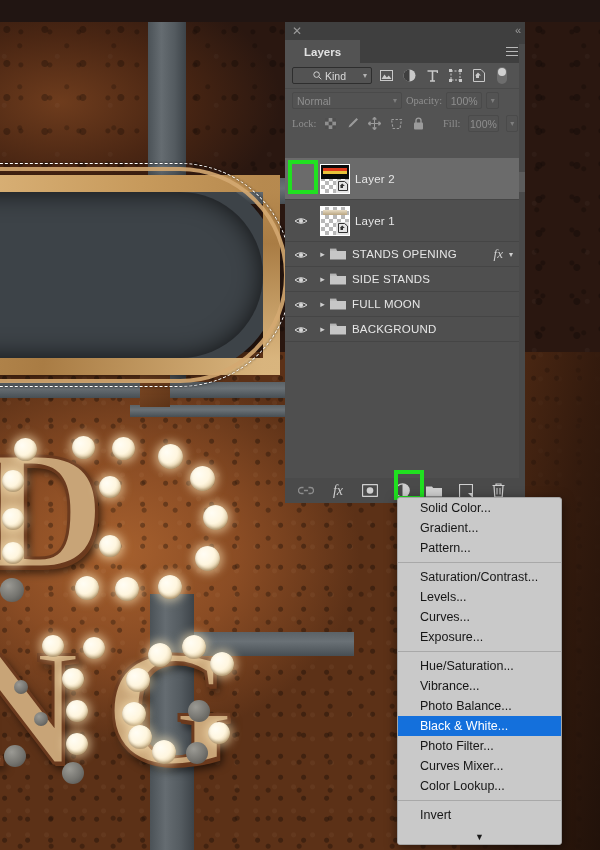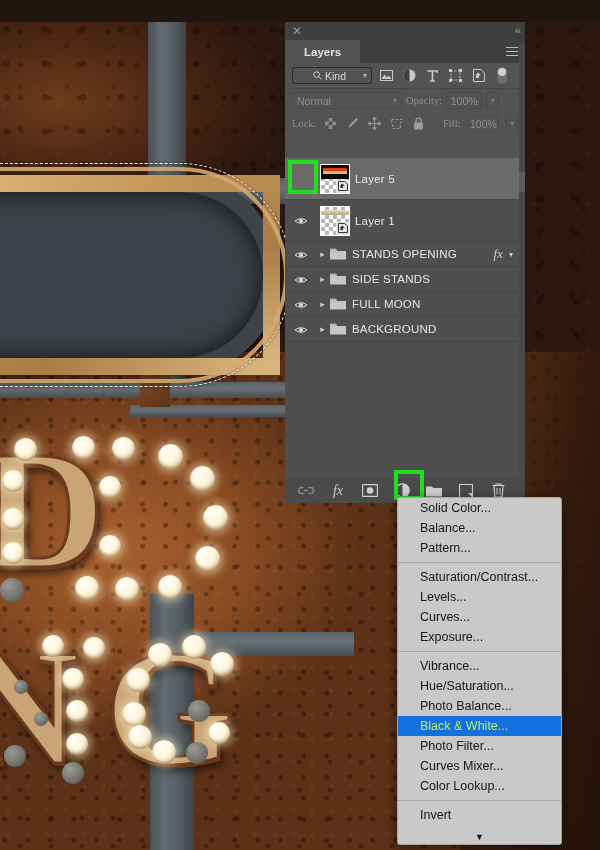--- a/index.html
+++ b/index.html
@@ -165,21 +165,21 @@
   .greenbox { position:absolute; border:4px solid #20e020; pointer-events:none; }
 
   
   .ctxmenu {
     position:absolute; left:397px; top:497px; width:165px; height:348px;
     background:#c9c9c9; border:1px solid #a5a5a5; border-radius:3px;
     box-shadow:0 3px 12px rgba(0,0,0,.5); overflow:hidden; color:#161616;
     font-size:12.5px;
   }
   .mi { height:20px; display:flex; align-items:center; padding-left:22px; white-space:nowrap; }
-  .mi.hl { background:#1470dc; color:#bef264;text-align:center; }
+  .mi.hl { background:#1470dc; color:#ffffff;text-align:center; }
   .msep { height:1px; background:#a8a8a8; margin:4px 0; }
   .mscroll { position:absolute; left:0; right:0; bottom:0; height:14px; background:#c9c9c9;
     display:flex; align-items:center; justify-content:center; font-size:9px; color:#1a1a1a; }
 </style>
 </head>
 <body>
 
 <div id="root">
 
   <div class="canvas-bg">
@@ -374,21 +374,21 @@
               <div class="stripe1"></div>
               <div class="stripe2"></div>
             <div class="smart-badge">
               <svg width="10" height="10" viewBox="0 0 10 10">
                   <path d="M0.5 0.5 H6.5 L9.5 3 V9.5 H0.5 Z" fill="none" stroke="#333"></path>
                   <path d="M2.5 7 H5 V5 H6.8 L4.2 2.6 L1.8 5 H2.5 Z" fill="#333"></path>
                 </svg>
             </div>
           </div>
         </div>
-        <span class="layer-name">Layer 5</span>
+        <span class="layer-name">Layer 2</span>
       </div>
 
       <div class="layer-row">
         <div class="eye-cell">
           <span class="eye">
             <svg width="14" height="10" viewBox="0 0 14 10">
                 <path d="M1 5 Q7 0.4 13 5 Q7 9.6 1 5 Z" fill="none" stroke="#d8d8d8" stroke-width="1"></path>
                 <circle cx="7" cy="5" r="2.1" fill="#d8d8d8"></circle>
               </svg>
           </span>
@@ -531,30 +531,30 @@
           </svg>
       </div>
     </div>
   </div>
 
   <div class="greenbox" style="left:288px; top:160px; width:30px; height:34px;"></div>
   <div class="greenbox" style="left:394px; top:470px; width:30px; height:30px;"></div>
 
   <div class="ctxmenu">
     <div class="mi">Solid Color...</div>
-    <div class="mi">Balance...</div>
+    <div class="mi">Gradient...</div>
     <div class="mi">Pattern...</div>
     <div class="msep"></div>
     <div class="mi">Saturation/Contrast...</div>
     <div class="mi">Levels...</div>
     <div class="mi">Curves...</div>
     <div class="mi">Exposure...</div>
     <div class="msep"></div>
+    <div class="mi">Hue/Saturation...</div>
     <div class="mi">Vibrance...</div>
-    <div class="mi">Hue/Saturation...</div>
     <div class="mi">Photo Balance...</div>
     <div class="mi hl">Black &amp; White...</div>
     <div class="mi">Photo Filter...</div>
     <div class="mi">Curves Mixer...</div>
     <div class="mi">Color Lookup...</div>
     <div class="msep"></div>
     <div class="mi">Invert</div>
     <div class="mi">Posterize...</div>
 
     <div class="mscroll">▼</div>

